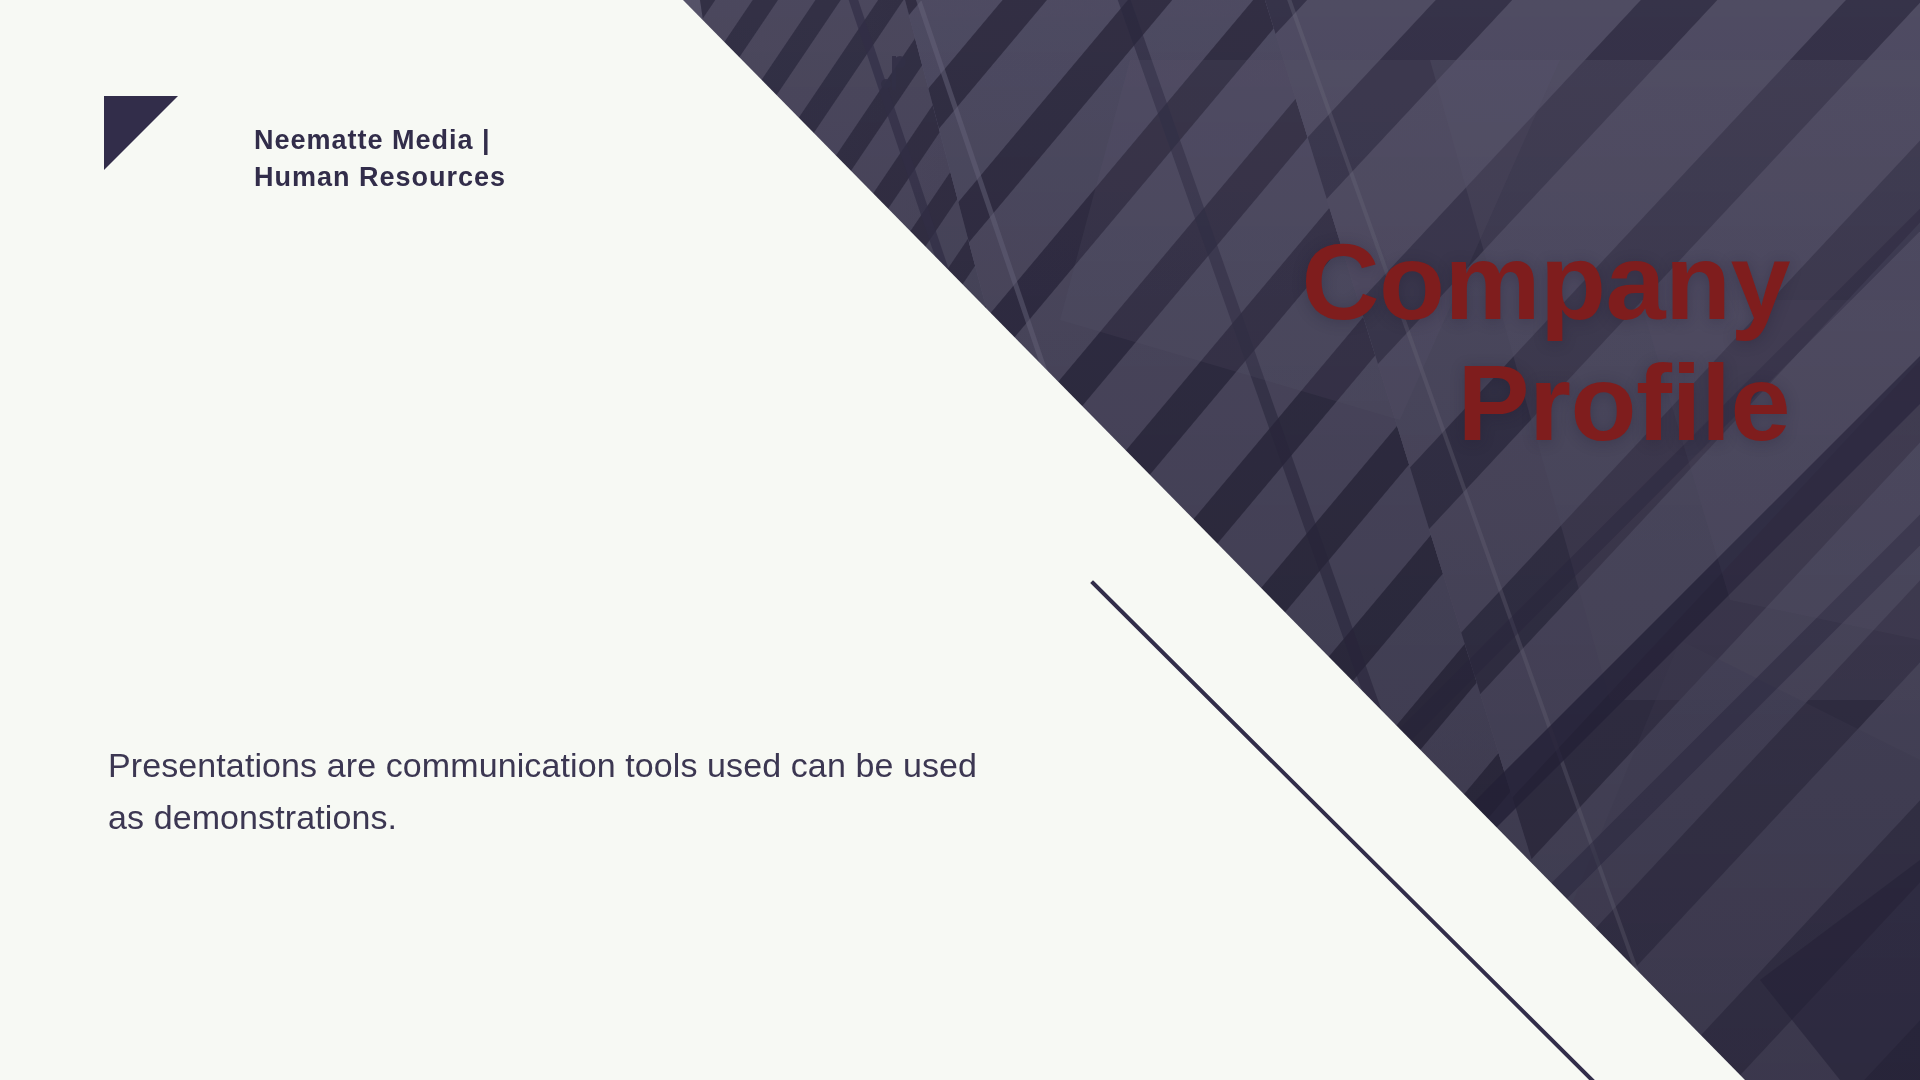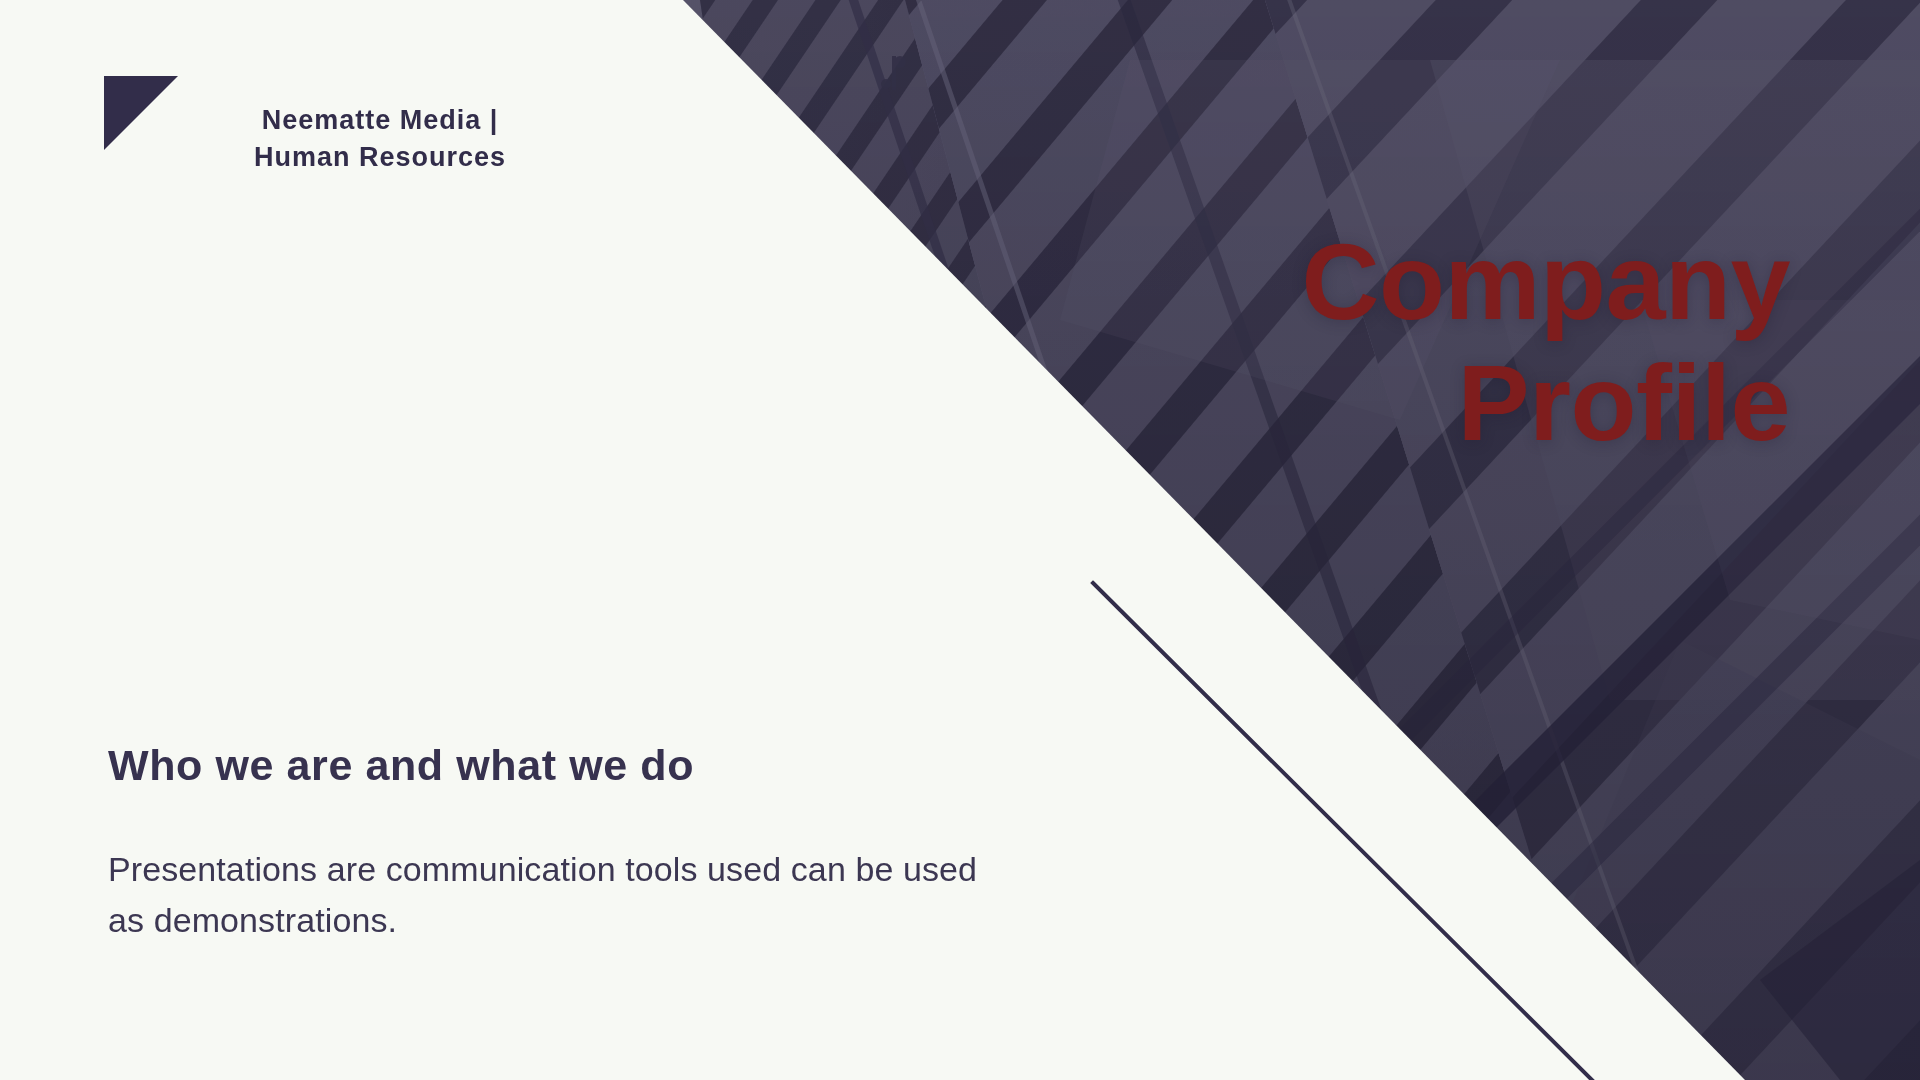--- a/index.html
+++ b/index.html
@@ -45,24 +45,23 @@
   .accent-line-wrap {
     position: absolute;
     inset: 0;
     pointer-events: none;
   }
 
   
   .logo-block {
     position: absolute;
     left: 104px;
-    top: 76px;
+    top: 96px;
     display: flex;
     align-items: flex-start;
-    text-align: center;
   }
   .logo-mark {
     width: 74px;
     height: 74px;
     flex: 0 0 74px;
     background: #322D4A;
     clip-path: polygon(0 0, 100% 0, 0 100%);
   }
   .logo-text {
     margin-left: 76px;
@@ -234,17 +233,16 @@
   <div class="logo-block">
     <div class="logo-mark"></div>
     <div class="logo-text">Neematte Media |
 Human Resources</div>
   </div>
 
   <h1 class="display-title">Company
 Profile</h1>
 
   <div class="lower-block">
-    <h2 class="lower-heading">Who we are and what we do</h2>
     <p class="lower-body">Presentations are communication tools used can be used as demonstrations.</p>
   </div>
 
 </div>
 
 </body></html>

